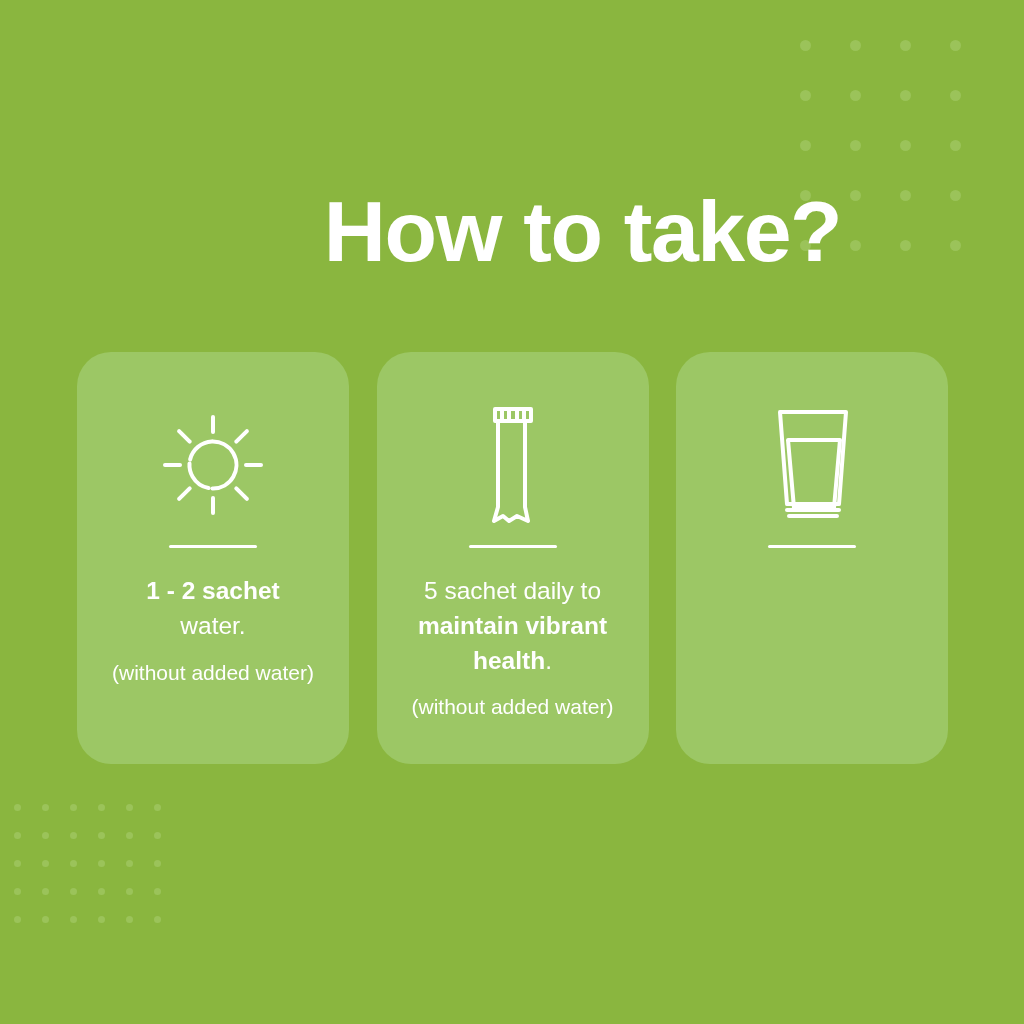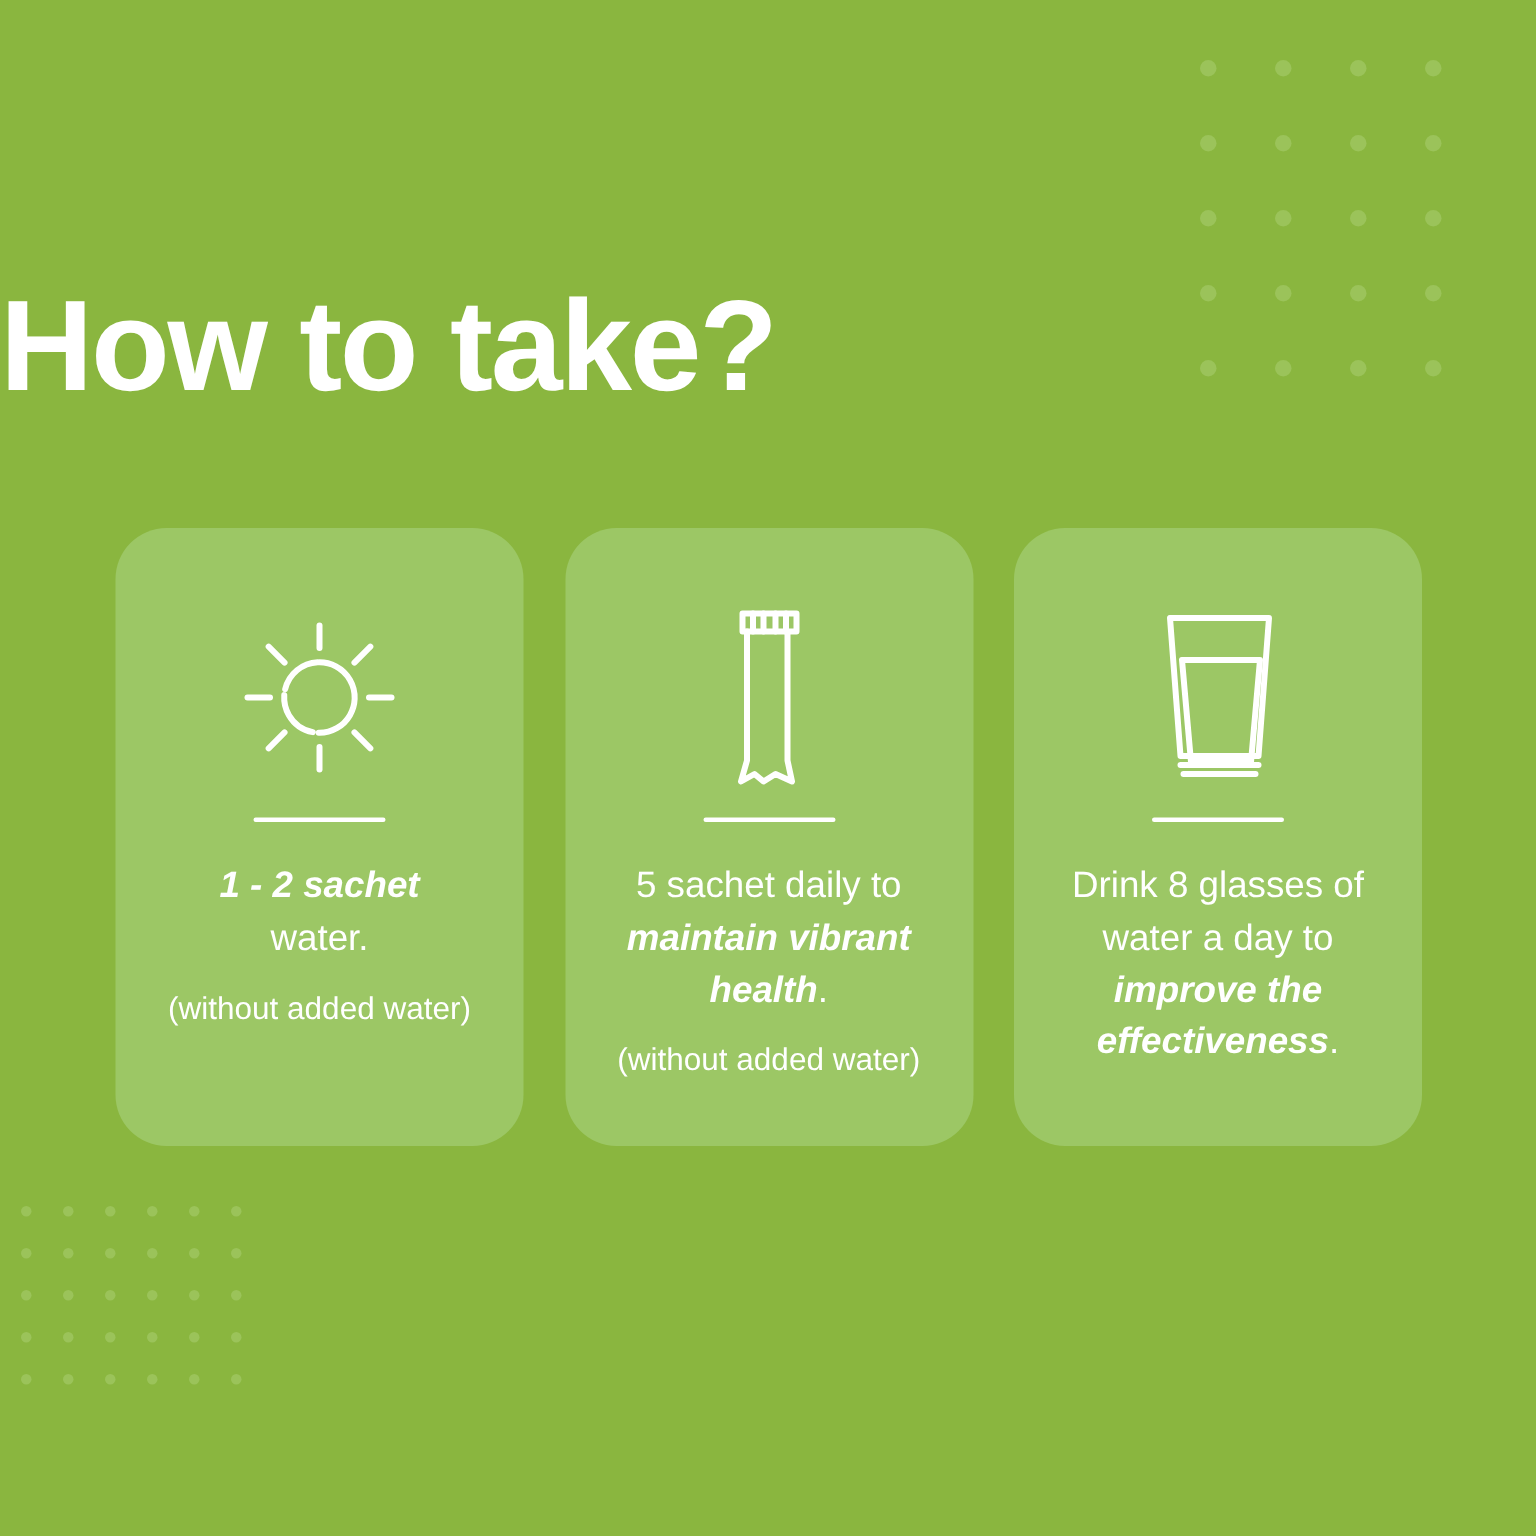--- a/index.html
+++ b/index.html
@@ -43,21 +43,21 @@
     width: 190px;
     height: 140px;
   }
 
   
   #page-title {
     position: absolute;
     top: 186px;
     left: 0;
     width: 841px;
-    text-align: left;
+    text-align: right;
     color: #ffffff;
     font-size: 86px;
     font-weight: bold;
     letter-spacing: -1.5px;
     line-height: 1.05;
   }
 
   
   #cards {
     position: absolute;
@@ -100,21 +100,20 @@
     color: #ffffff;
     text-align: center;
     font-size: 24.5px;
     line-height: 1.42;
     padding: 0 14px;
     box-sizing: border-box;
     width: 100%;
   }
   .card-text b {
     font-weight: bold;
-    font-style: italic;
   }
   .card-note {
     color: #ffffff;
     text-align: left;
     font-size: 21px;
     line-height: 1.4;
     margin-top: 14px;
     padding: 0 6px;
   }
 </style>
@@ -226,21 +225,17 @@
     <div class="card">
       <div class="card-icon">
         <svg width="92" height="125" viewBox="0 0 92 125" fill="none" stroke="#ffffff" stroke-width="4" stroke-linejoin="round" stroke-linecap="round">
           <path d="M14 10 h66 l-7 92 h-52 z"></path>
           <path d="M22 38 h52 l-6 68 h-40 z"></path>
           <path d="M21 108 h52"></path>
           <path d="M23 114 h48"></path>
         </svg>
       </div>
       <div class="card-divider"></div>
-      <div class="card-text">
-        <span>Drink 8 glasses of water a day to</span>
-        <b>improve the effectiveness</b><span>.</span>
-      </div>
       <div class="card-note"></div>
     </div>
 
   </div>
 </div>
 
 </body></html>

